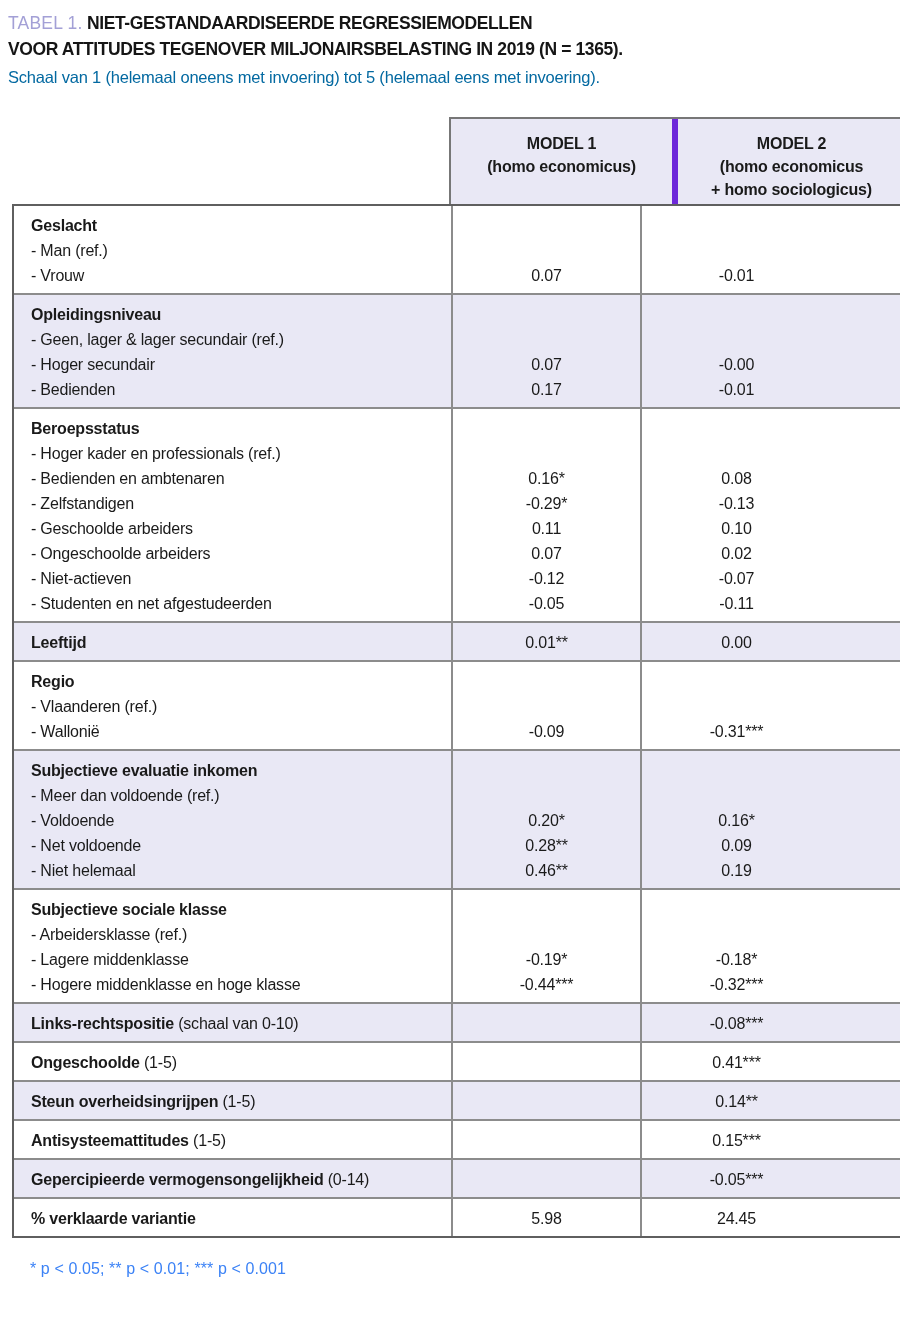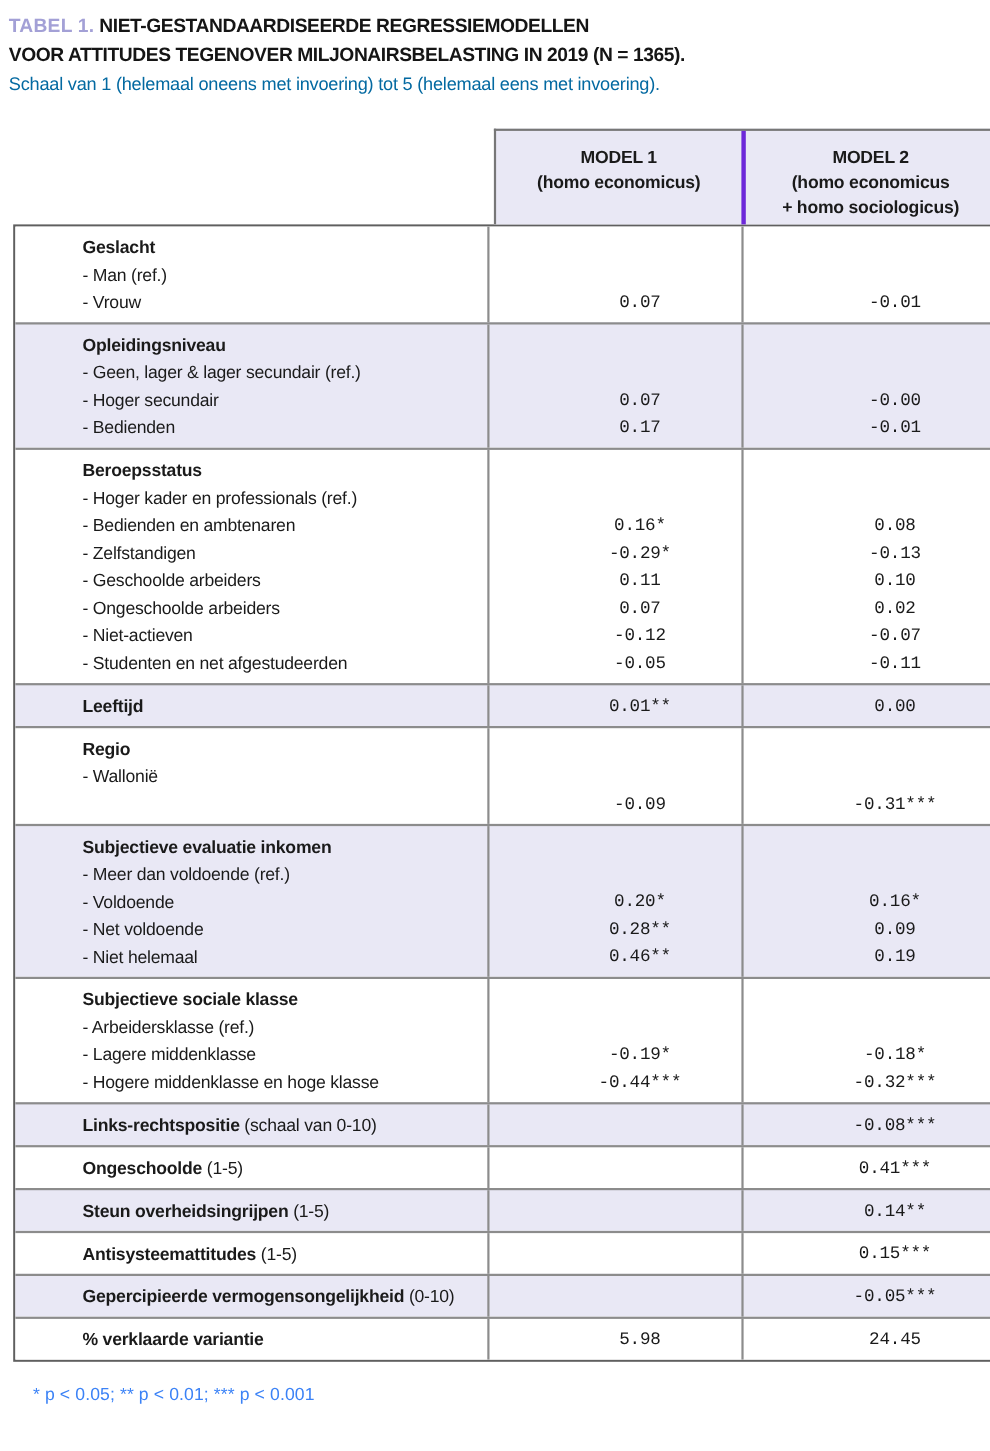--- a/index.html
+++ b/index.html
@@ -8,38 +8,38 @@
     background: #ffffff;
     width: 900px;
     font-family: "Liberation Sans", sans-serif;
     color: #1a1a1a;
   }
   .page { width: 900px; height: 1319px; position: relative; box-sizing: border-box; padding: 10px 0 0 8px; }
 
   
   .titleblock { margin: 0 0 0 0; }
   .doc-title { font-size: 17.5px; font-weight: bold; letter-spacing: -0.4px; line-height: 26px; color: #151515; }
-  .title-tag { font-weight: bold; letter-spacing: 0.2px; }
+  .title-tag { font-weight: normal; letter-spacing: 0.2px; }
   .doc-sub { font-size: 16.5px; font-weight: normal; letter-spacing: -0.2px; line-height: 25px; margin-top: 3px; color: #0369a1; }
 
   
   .header-row { display: flex; margin: 27px 0 0 4px; }
   .hspacer { width: 437px; flex: none; }
   .header-box { display: flex; border: 2px solid #777777; border-bottom: none; background: #e9e8f5; height: 87px; box-sizing: border-box; }
   .hcell { width: 227px; box-sizing: border-box; text-align: center; padding-top: 13px; font-weight: bold; font-size: 16px; line-height: 23px; letter-spacing: -0.2px; }
-  .hcell.first { border-right: 4px solid #6d28d9; }
+  .hcell.first { border-right: 6px solid #6d28d9; }
 
   
   .tbl { margin-left: 4px; width: 897px; box-sizing: border-box; border: 2px solid #5f5f5f; }
   .block { display: flex; background: #ffffff; }
   .block + .block { border-top: 2px solid #8c8c8c; }
   .block.shaded { background: #e9e8f5; }
-  .col { box-sizing: border-box; padding: 7px 0 5px 0; margin-left: 44px; }
+  .col { box-sizing: border-box; padding: 7px 0 5px 0; }
   .label-col { width: 439px; border-right: 2px solid #8c8c8c; padding-left: 17px; }
-  .val-col { width: 213px; font-family: Liberation Mono, monospace; }
+  .val-col { width: 189px; }
   .val-col.mid { border-right: 2px solid #8c8c8c; }
   .line { height: 25px; line-height: 25px; font-size: 16px; letter-spacing: -0.2px; white-space: nowrap; }
   .val-col .line { text-align: center; }
   .bold { font-weight: bold; }
 
   
   .footnote { margin: 22px 0 0 22px; font-size: 16px; letter-spacing: 0.1px; color: #3b82f6; }
 </style>
 </head>
 <body>
@@ -149,20 +149,21 @@
           <div class="col val-col mid">
             <div class="line">0.01**</div>
           </div>
           <div class="col val-col">
             <div class="line">0.00</div>
           </div>
         </div>
         <div class="block">
           <div class="col label-col">
             <div class="line"><span class="bold">Regio</span></div>
+            <div class="line"><span>- Vlaanderen (ref.)</span></div>
             <div class="line"><span>- Wallonië</span></div>
           </div>
           <div class="col val-col mid">
             <div class="line"></div>
             <div class="line"></div>
             <div class="line">-0.09</div>
           </div>
           <div class="col val-col">
             <div class="line"></div>
             <div class="line"></div>
@@ -251,21 +252,21 @@
           </div>
           <div class="col val-col mid">
             <div class="line"></div>
           </div>
           <div class="col val-col">
             <div class="line">0.15***</div>
           </div>
         </div>
         <div class="block shaded">
           <div class="col label-col">
-            <div class="line"><span class="bold">Gepercipieerde vermogensongelijkheid</span><span> (0-10)</span></div>
+            <div class="line"><span class="bold">Gepercipieerde vermogensongelijkheid</span><span> (0-14)</span></div>
           </div>
           <div class="col val-col mid">
             <div class="line"></div>
           </div>
           <div class="col val-col">
             <div class="line">-0.05***</div>
           </div>
         </div>
         <div class="block">
           <div class="col label-col">

